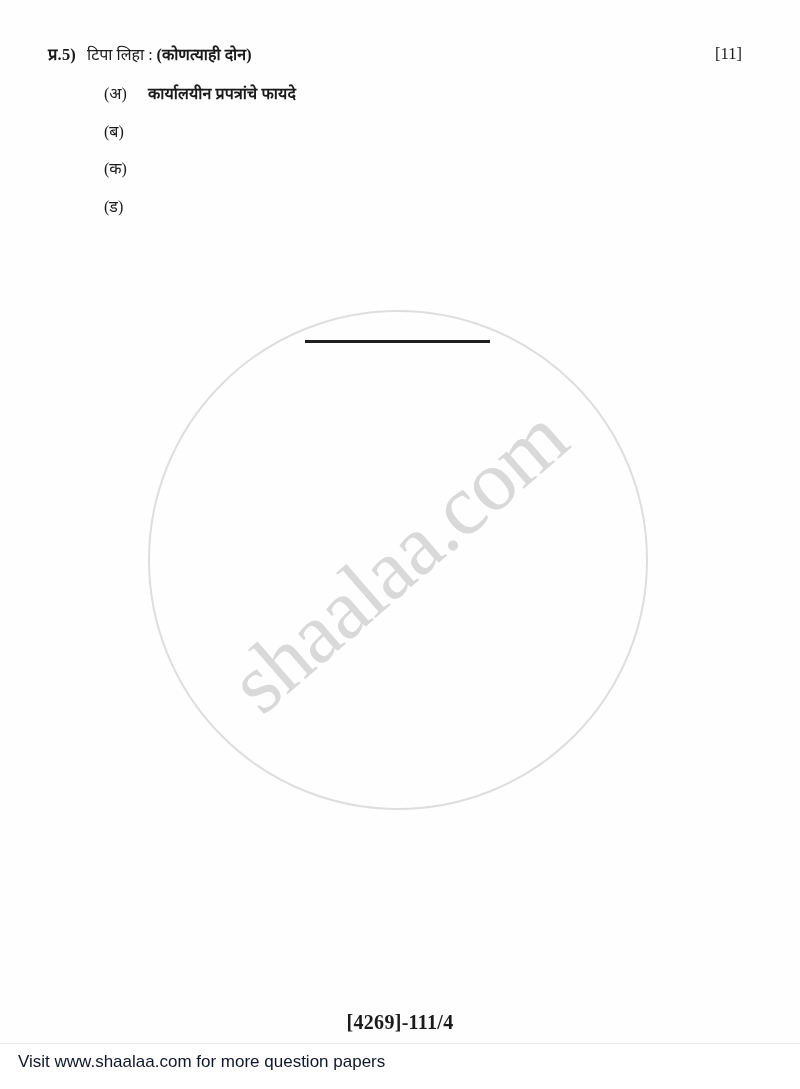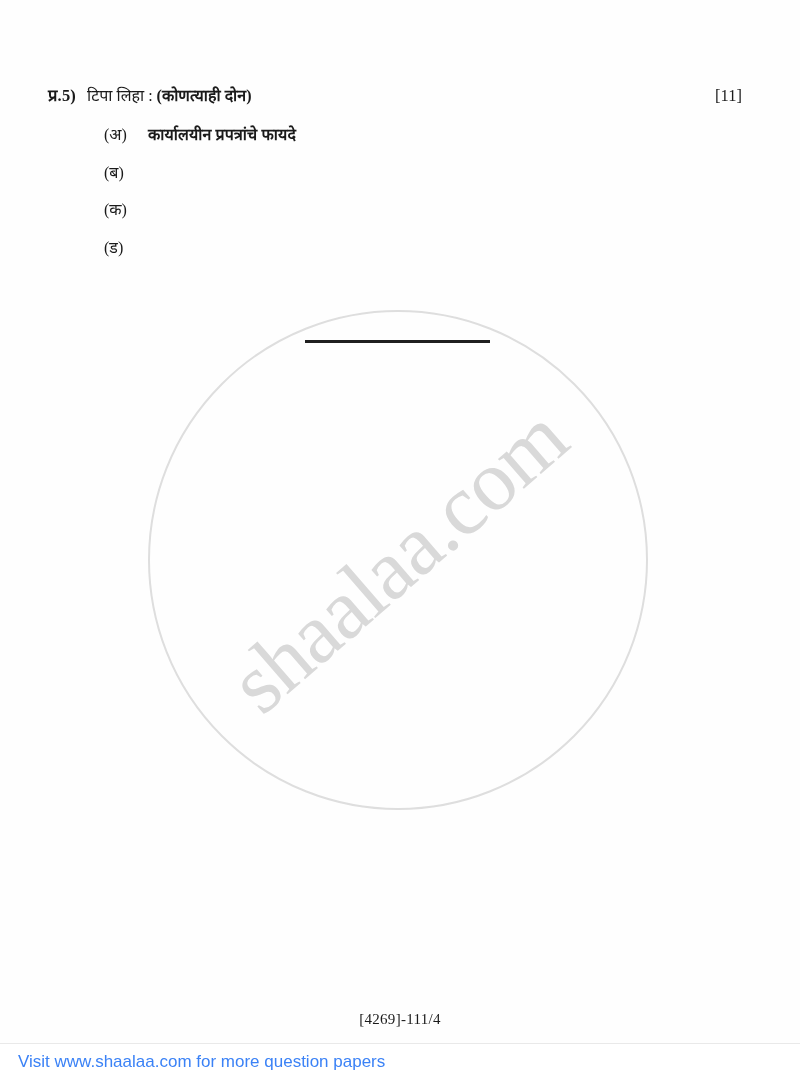--- a/index.html
+++ b/index.html
@@ -28,23 +28,22 @@
   
   .question-block {
     position: absolute;
     left: 0;
     top: 42px;
     width: 800px;
   }
 
   .q-head {
     display: flex;
-    align-items: flex-end;
+    align-items: center;
     padding: 0 58px 0 48px;
-    margin-top: 41px;
   }
   .q-num {
     font-size: 16.5px;
     font-weight: 700;
     white-space: nowrap;
     letter-spacing: 0.2px;
   }
   .q-text {
     font-size: 16px;
     margin-left: 11px;
@@ -123,22 +122,22 @@
     border-top: 3px solid #1f1f1f;
   }
 
   
   .footer-code {
     position: absolute;
     left: 0;
     top: 1011px;
     width: 800px;
     text-align: center;
-    font-size: 15px;
-    font-weight: 400;
+    font-size: 20px;
+    font-weight: 700;
     letter-spacing: 0.3px;
   }
 
   .footer-bar {
     position: absolute;
     left: 0;
     top: 1043px;
     width: 800px;
     height: 46px;
     background: #ffffff;
@@ -150,21 +149,21 @@
     width: 800px;
     height: 1px;
     background: #e9e9e9;
   }
   .footer-note {
     position: absolute;
     left: 18px;
     top: 9px;
     font-family: "Liberation Sans", sans-serif;
     font-size: 17px;
-    color: #3b82f6;
+    color: #0f172a;
   }
 </style>
 </head>
 <body>
 
 <div class="page">
 
   <div class="question-block">
     <div class="q-head">
       <span class="q-num">प्र.5)</span>

